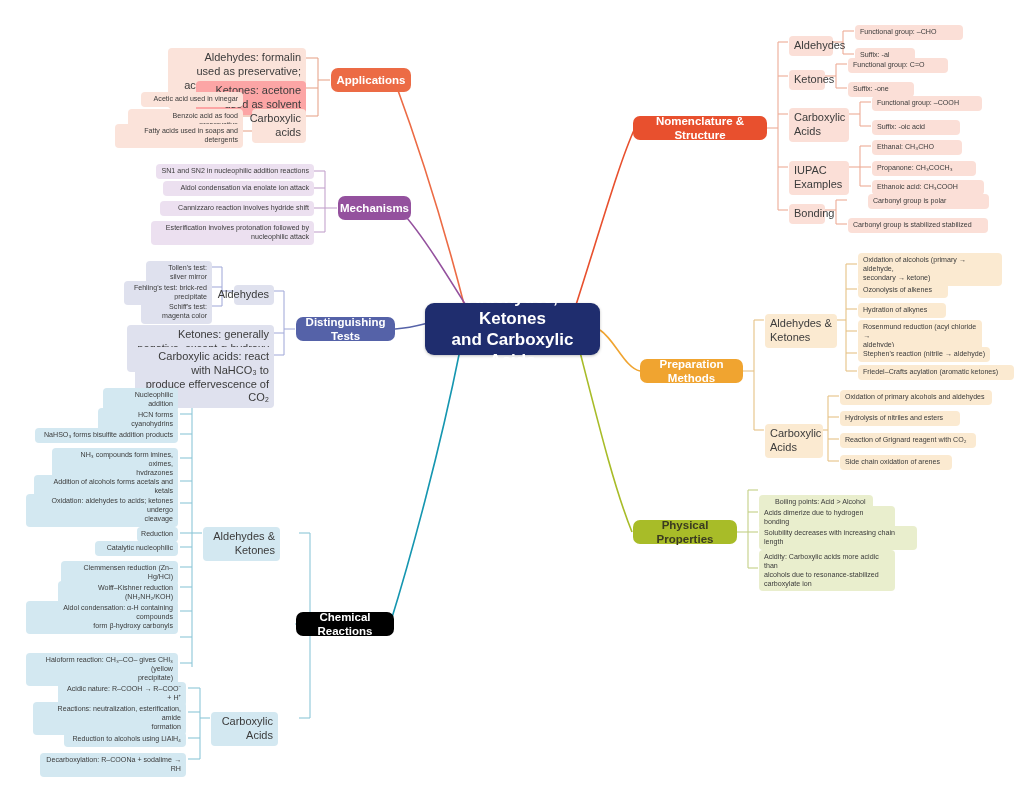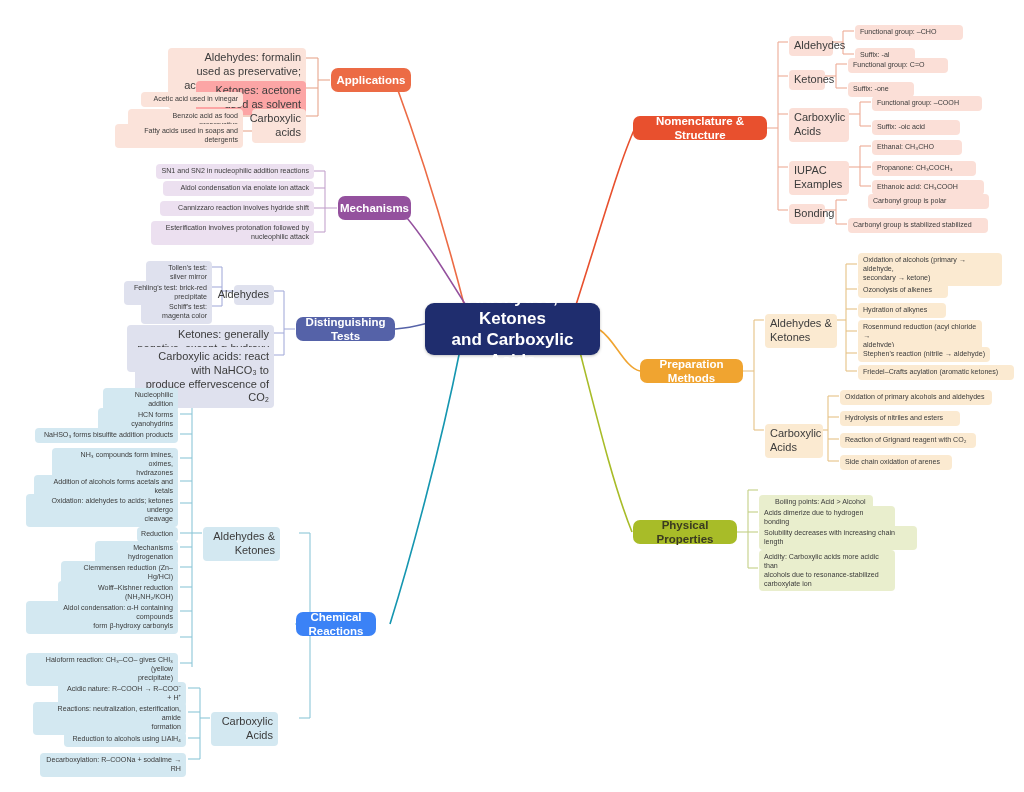--- a/index.html
+++ b/index.html
@@ -233,35 +233,35 @@
   <div class="node l2 al-r" style="left:234px; top:285px; width:40px; background:#dfe1ee;">Aldehydes</div>
   <div class="node l2 al-r" style="left:127px; top:325px; width:147px; background:#dfe1ee;">Ketones: generally negative, except α-hydroxy
 ketones</div>
   <div class="node l2 al-r" style="left:135px; top:347px; width:139px; background:#dfe1ee;">Carboxylic acids: react with NaHCO₃ to
 produce effervescence of CO₂</div>
 
   <div class="node l3 al-r" style="left:146px; top:261px; width:66px; background:#dfe1ee;">Tollen's test: silver mirror</div>
   <div class="node l3 al-r" style="left:124px; top:281px; width:88px; background:#dfe1ee;">Fehling's test: brick-red precipitate</div>
   <div class="node l3 al-r" style="left:141px; top:300px; width:71px; background:#dfe1ee;">Schiff's test: magenta color</div>
 
-  <div class="node l1" style="left:296px; top:612px; width:80px; height:24px; background:#3b82f6;">Chemical Reactions</div>
+  <div class="node l1" style="left:296px; top:612px; width:98px; height:24px; background:#000000;">Chemical Reactions</div>
 
   <div class="node l2 al-r" style="left:203px; top:527px; width:77px; background:#d3e8f1;">Aldehydes &amp; Ketones</div>
   <div class="node l2 al-r" style="left:211px; top:712px; width:67px; background:#d3e8f1;">Carboxylic Acids</div>
 
   <div class="node l3 al-r" style="left:103px; top:388px; width:75px; background:#d3e8f1;">Nucleophilic addition</div>
   <div class="node l3 al-r" style="left:98px; top:408px; width:80px; background:#d3e8f1;">HCN forms cyanohydrins</div>
   <div class="node l3 al-r" style="left:35px; top:428px; width:143px; background:#d3e8f1;">NaHSO₃ forms bisulfite addition products</div>
   <div class="node l3 al-r" style="left:52px; top:448px; width:126px; background:#d3e8f1;">NH₃ compounds form imines, oximes,
 hydrazones</div>
   <div class="node l3 al-r" style="left:34px; top:475px; width:144px; background:#d3e8f1;">Addition of alcohols forms acetals and ketals</div>
   <div class="node l3 al-r" style="left:26px; top:494px; width:152px; background:#d3e8f1;">Oxidation: aldehydes to acids; ketones undergo
 cleavage</div>
   <div class="node l3 al-r" style="left:137px; top:527px; width:41px; background:#d3e8f1;">Reduction</div>
-  <div class="node l3 al-r" style="left:95px; top:541px; width:83px; background:#d3e8f1;">Mechanisms hydrogenation</div>
+  <div class="node l3 al-r" style="left:95px; top:541px; width:83px; background:#d3e8f1;">Catalytic nucleophilic</div>
   <div class="node l3 al-r" style="left:61px; top:561px; width:117px; background:#d3e8f1;">Clemmensen reduction (Zn–Hg/HCl)</div>
   <div class="node l3 al-r" style="left:58px; top:581px; width:120px; background:#d3e8f1;">Wolff–Kishner reduction (NH₂NH₂/KOH)</div>
   <div class="node l3 al-r" style="left:26px; top:601px; width:152px; background:#d3e8f1;">Aldol condensation: α-H containing compounds
 form β-hydroxy carbonyls</div>
   <div class="node l3 al-r" style="left:26px; top:653px; width:152px; background:#d3e8f1;">Haloform reaction: CH₃–CO– gives CHI₃ (yellow
 precipitate)</div>
 
   <div class="node l3 al-r" style="left:58px; top:682px; width:128px; background:#d3e8f1;">Acidic nature: R–COOH → R–COO⁻ + H⁺</div>
   <div class="node l3 al-r" style="left:33px; top:702px; width:153px; background:#d3e8f1;">Reactions: neutralization, esterification, amide
 formation</div>

